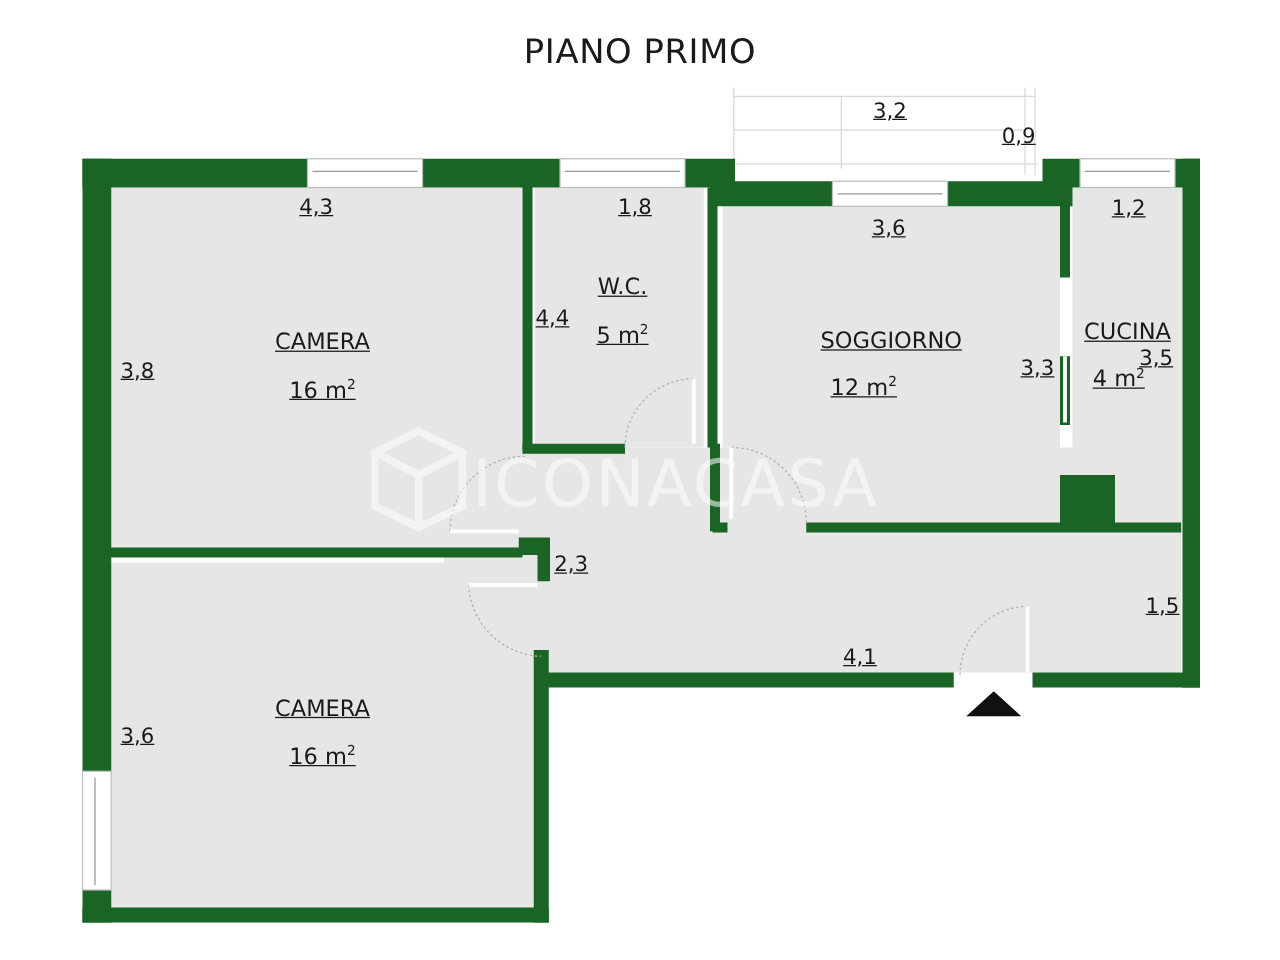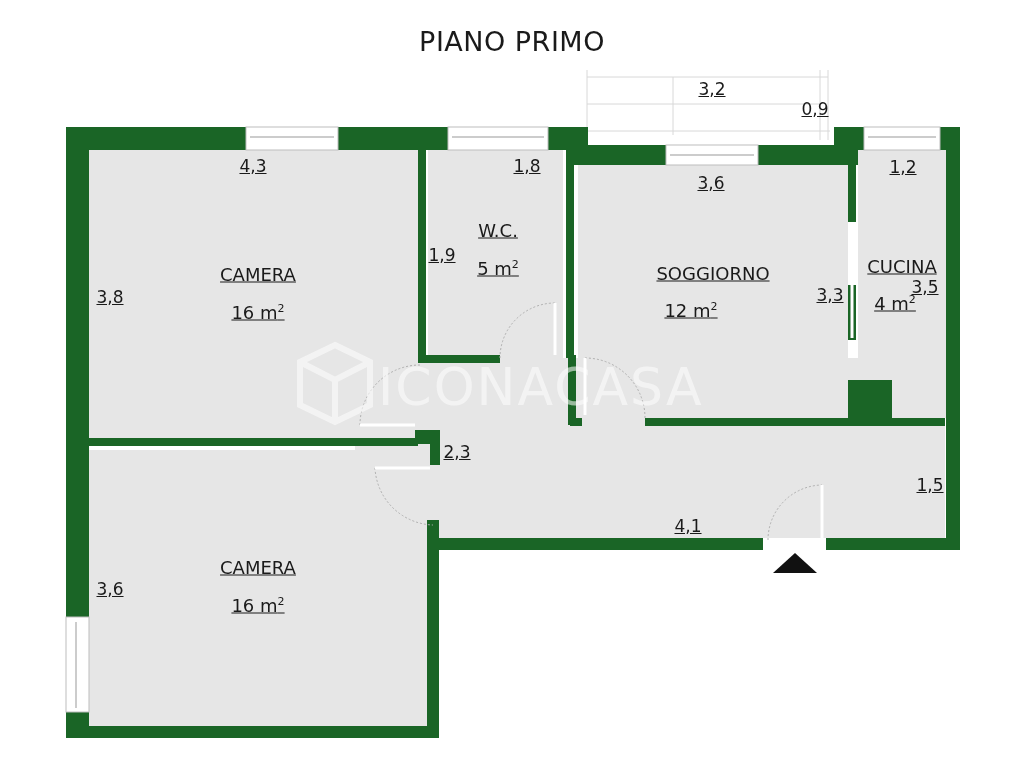--- a/index.html
+++ b/index.html
@@ -124,22 +124,22 @@
     </g>
     <text x="378" y="405" font-family="DejaVu Sans, sans-serif" font-size="52" fill="#ffffff" letter-spacing="2">ICONACASA</text>
   </g>
 </svg>
 
 <div class="lbl" style="left:253px;top:166px">4,3</div>
 <div class="lbl" style="left:110px;top:297px">3,8</div>
 <div class="lbl room-name" style="left:258px;top:274px">CAMERA</div>
 <div class="lbl room-area" style="left:258px;top:312px"><span>16 m</span><sup>2</sup></div>
 
-<div class="lbl" style="left:527px;top:166px">1,8</div>
-<div class="lbl" style="left:442px;top:255px">1,9</div>
+<div class="lbl" style="left:508px;top:166px">1,8</div>
+<div class="lbl" style="left:442px;top:255px">4,4</div>
 <div class="lbl room-name" style="left:498px;top:230px">W.C.</div>
 <div class="lbl room-area" style="left:498px;top:268px"><span>5 m</span><sup>2</sup></div>
 
 <div class="lbl" style="left:712px;top:89px">3,2</div>
 <div class="lbl" style="left:815px;top:109px">0,9</div>
 
 <div class="lbl" style="left:711px;top:183px">3,6</div>
 <div class="lbl" style="left:830px;top:295px">3,3</div>
 <div class="lbl room-name" style="left:713px;top:273px">SOGGIORNO</div>
 <div class="lbl room-area" style="left:691px;top:310px"><span>12 m</span><sup>2</sup></div>

